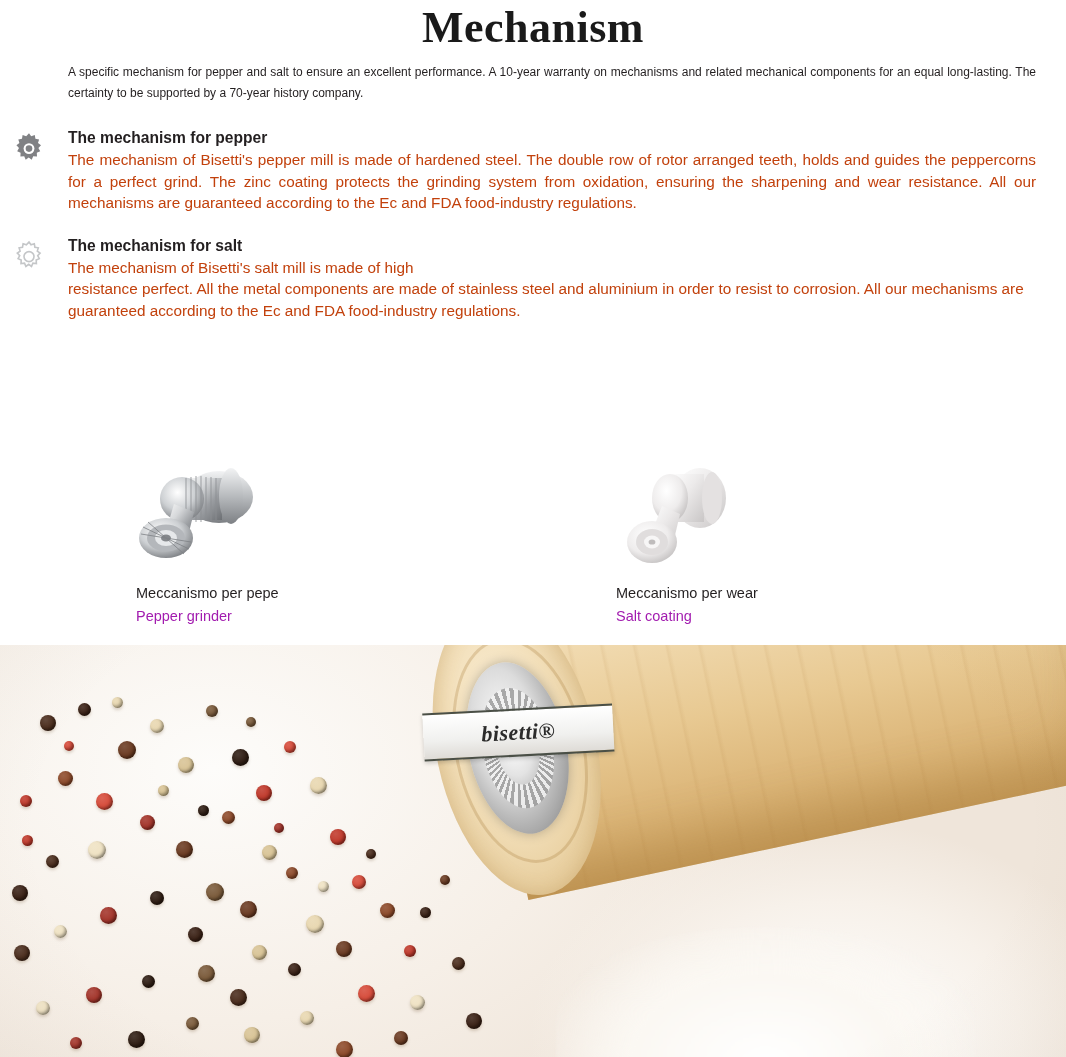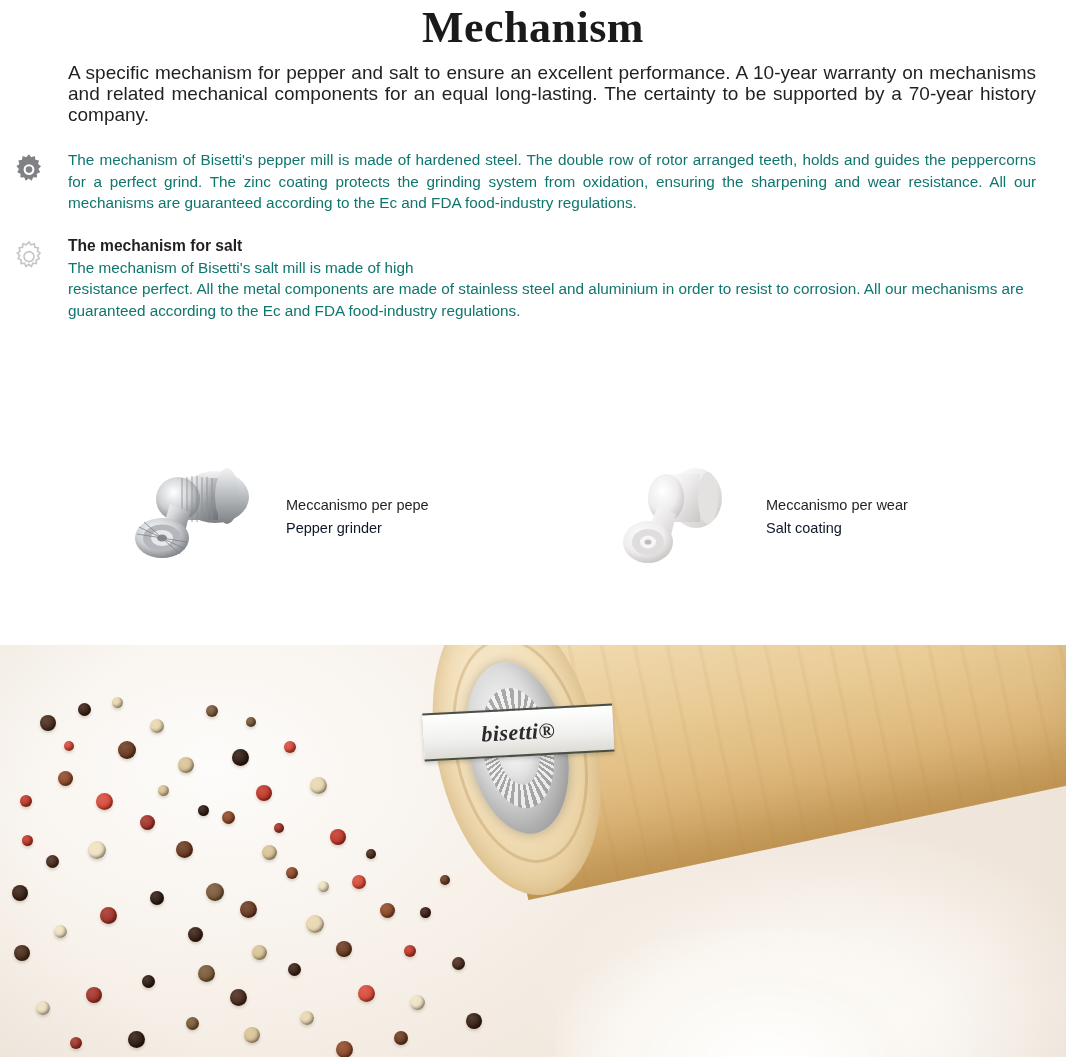--- a/index.html
+++ b/index.html
@@ -29,42 +29,42 @@
   }
 
   
   .content {
     position: absolute;
     left: 68px;
     top: 62px;
     width: 968px;
   }
   .intro {
-    font-size: 19px;
+    font-size: 12px;
     line-height: 21px;
     text-align: justify;
     color: #231f20;
     margin: 0 0 24px 0;
   }
   .section {
     position: relative;
     margin-bottom: 22px;
   }
   .section h3 {
     font-size: 15.6px;
     font-weight: 700;
     margin: 0 0 1px 0;
     line-height: 20px;
     color: #231f20;
   }
   .section p {
     font-size: 15.3px;
     line-height: 21.5px;
     margin: 0;
-    color: #0f766e;
+    color: #c2410c;
   }
   .section p.justified { text-align: justify; }
 
   
   .gear-icon {
     position: absolute;
     left: -58px;
     top: 2px;
     width: 38px;
     height: 38px;
@@ -76,32 +76,33 @@
     position: absolute;
     left: 0;
     top: 430px;
     width: 1066px;
     height: 180px;
   }
   .figure {
     position: absolute;
     display: flex;
     align-items: center;
+    flex-direction: column;
   }
   .figure.pepper { left: 120px; top: 22px; }
   .figure.salt   { left: 600px; top: 22px; }
 
   .fig-caption {
     margin-left: 16px;
     font-size: 14.5px;
     line-height: 23px;
     color: #231f20;
     white-space: nowrap;
   }
-  .fig-caption .line2 { color: #0f172a; }
+  .fig-caption .line2 { color: #a21caf; }
 
   .grinder-art { width: 150px; height: 130px; position: relative; }
 
   
   .photo {
     position: absolute;
     left: 0;
     top: 645px;
     width: 1066px;
     height: 412px;
@@ -234,20 +235,21 @@
   <div class="section">
     <span class="gear-icon">
       <svg width="38" height="38" viewBox="0 0 38 38">
         <g fill="#808184">
           <path d="M19 3.2l2.2 3.0 3.6-1.1 0.6 3.7 3.7 0.6-1.1 3.6 3.0 2.2-2.6 2.7 1.8 3.3-3.4 1.6 0.2 3.8-3.8-0.4-1.5 3.5-3.0-2.3-3.0 2.3-1.5-3.5-3.8 0.4 0.2-3.8-3.4-1.6 1.8-3.3L6.4 15.2l3.0-2.2-1.1-3.6 3.7-0.6 0.6-3.7 3.6 1.1z"></path>
         </g>
         <circle cx="19" cy="18.6" r="5.4" fill="#ffffff"></circle>
         <circle cx="19" cy="18.6" r="3.3" fill="#808184"></circle>
       </svg>
     </span>
+    <h3>The mechanism for pepper</h3>
     <p class="justified">The mechanism of Bisetti's pepper mill is made of hardened steel. The double row of rotor arranged teeth, holds and guides the peppercorns for a perfect grind. The zinc coating protects the grinding system from oxidation, ensuring the sharpening and wear resistance. All our mechanisms are guaranteed according to the Ec and FDA food-industry regulations.</p>
   </div>
 
   <div class="section" style="margin-top:15px;">
     <span class="gear-icon">
       <svg width="38" height="38" viewBox="0 0 38 38">
         <g fill="none" stroke="#c4c6c8" stroke-width="1.6">
           <path d="M19 4.0l2.0 2.8 3.3-1.0 0.6 3.4 3.4 0.6-1.0 3.3 2.8 2.0-2.4 2.5 1.6 3.0-3.1 1.5 0.2 3.5-3.5-0.4-1.4 3.2-2.8-2.1-2.8 2.1-1.4-3.2-3.5 0.4 0.2-3.5-3.1-1.5 1.6-3.0-2.4-2.5 2.8-2.0-1.0-3.3 3.4-0.6 0.6-3.4 3.3 1.0z"></path>
           <circle cx="19" cy="18.6" r="5.0"></circle>
         </g>

